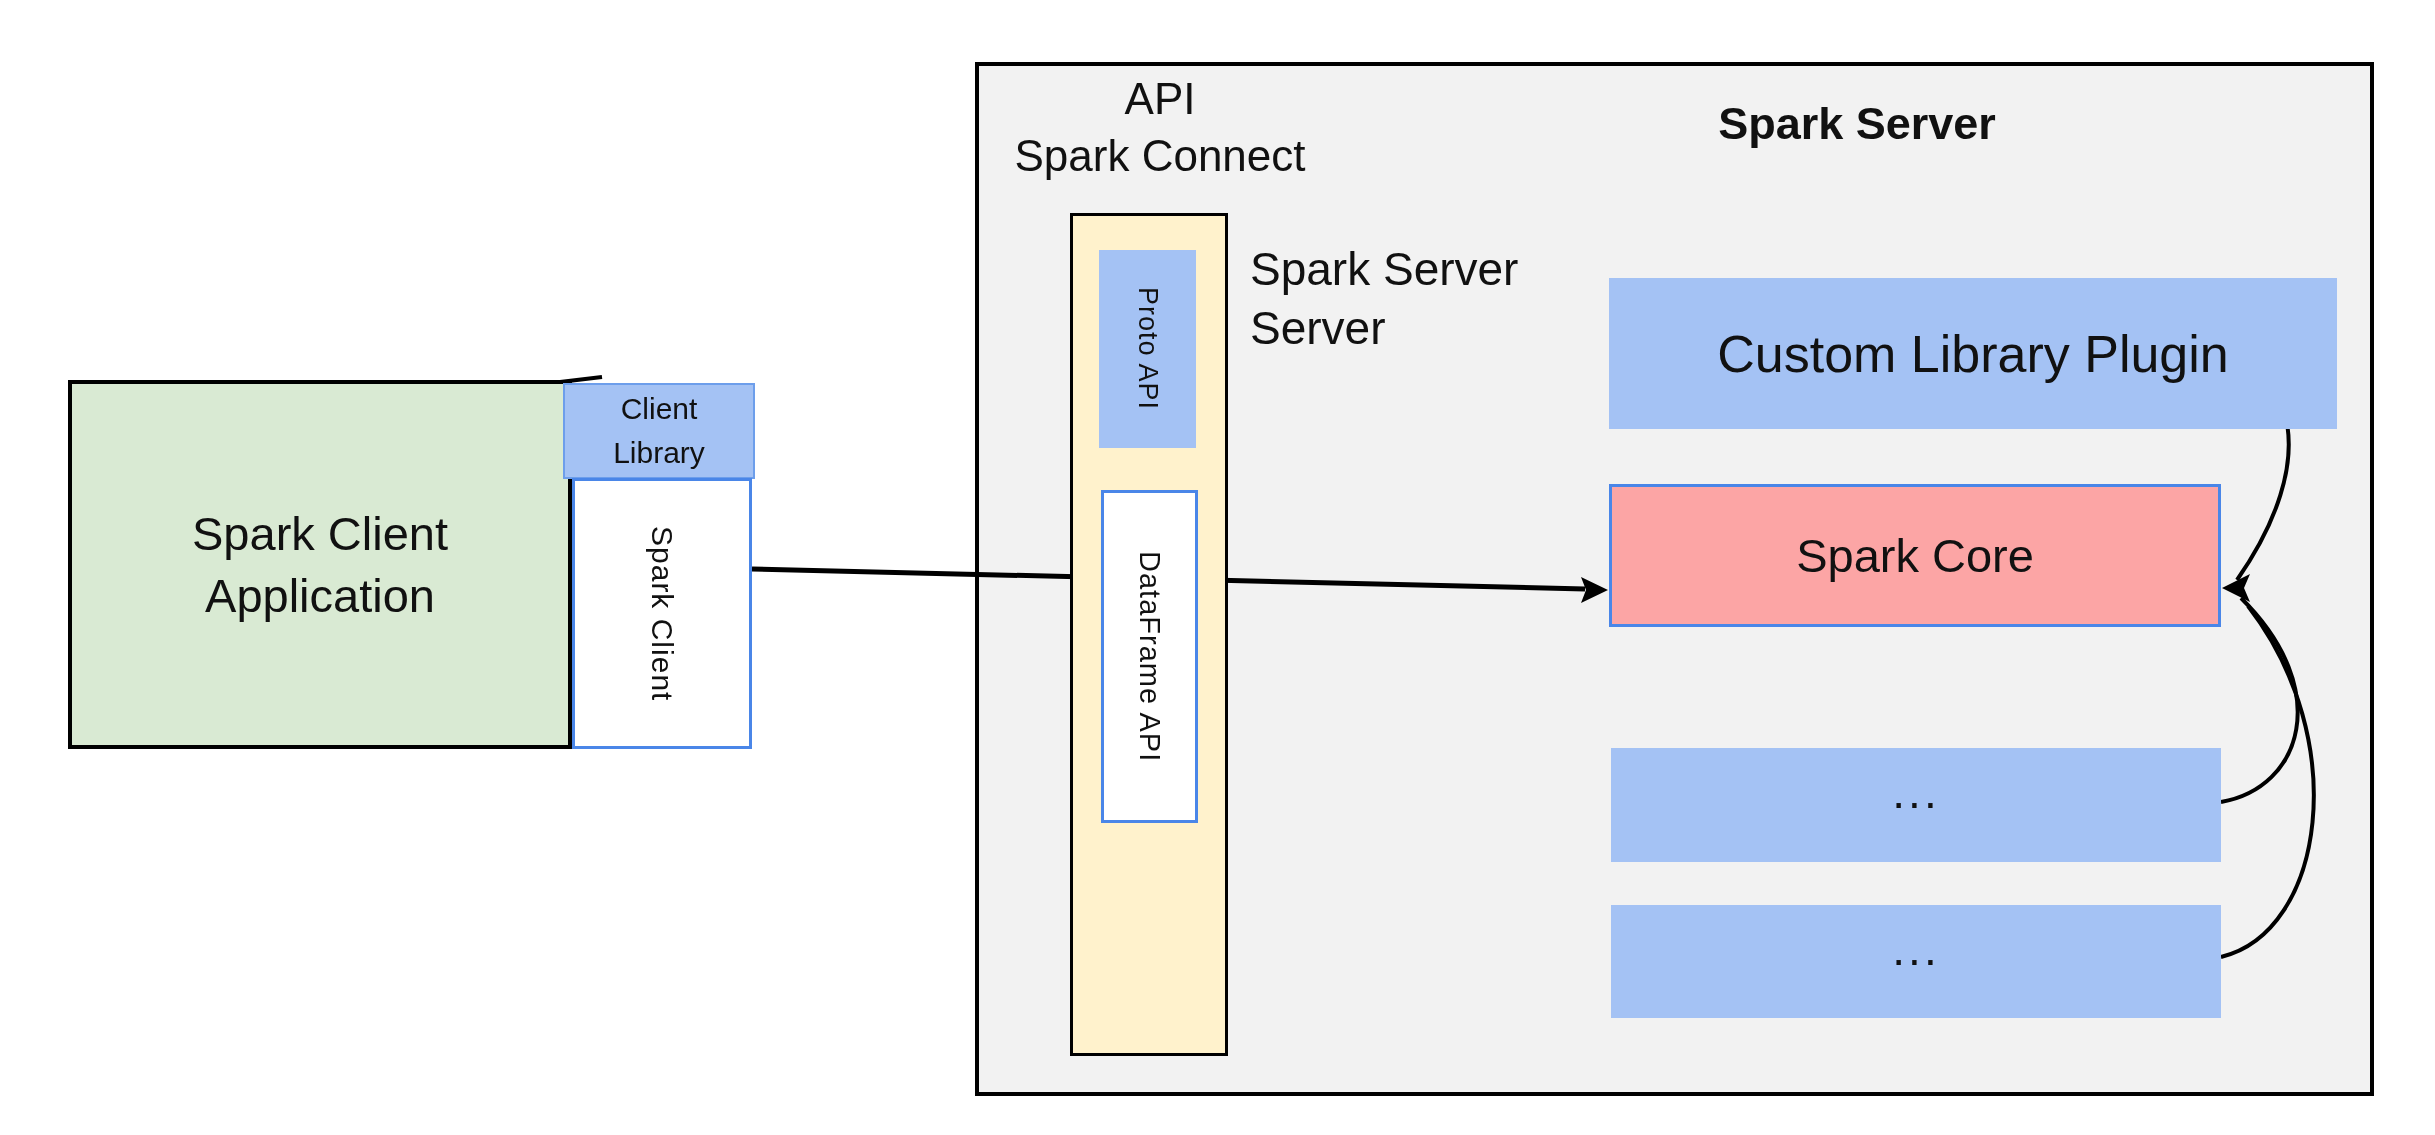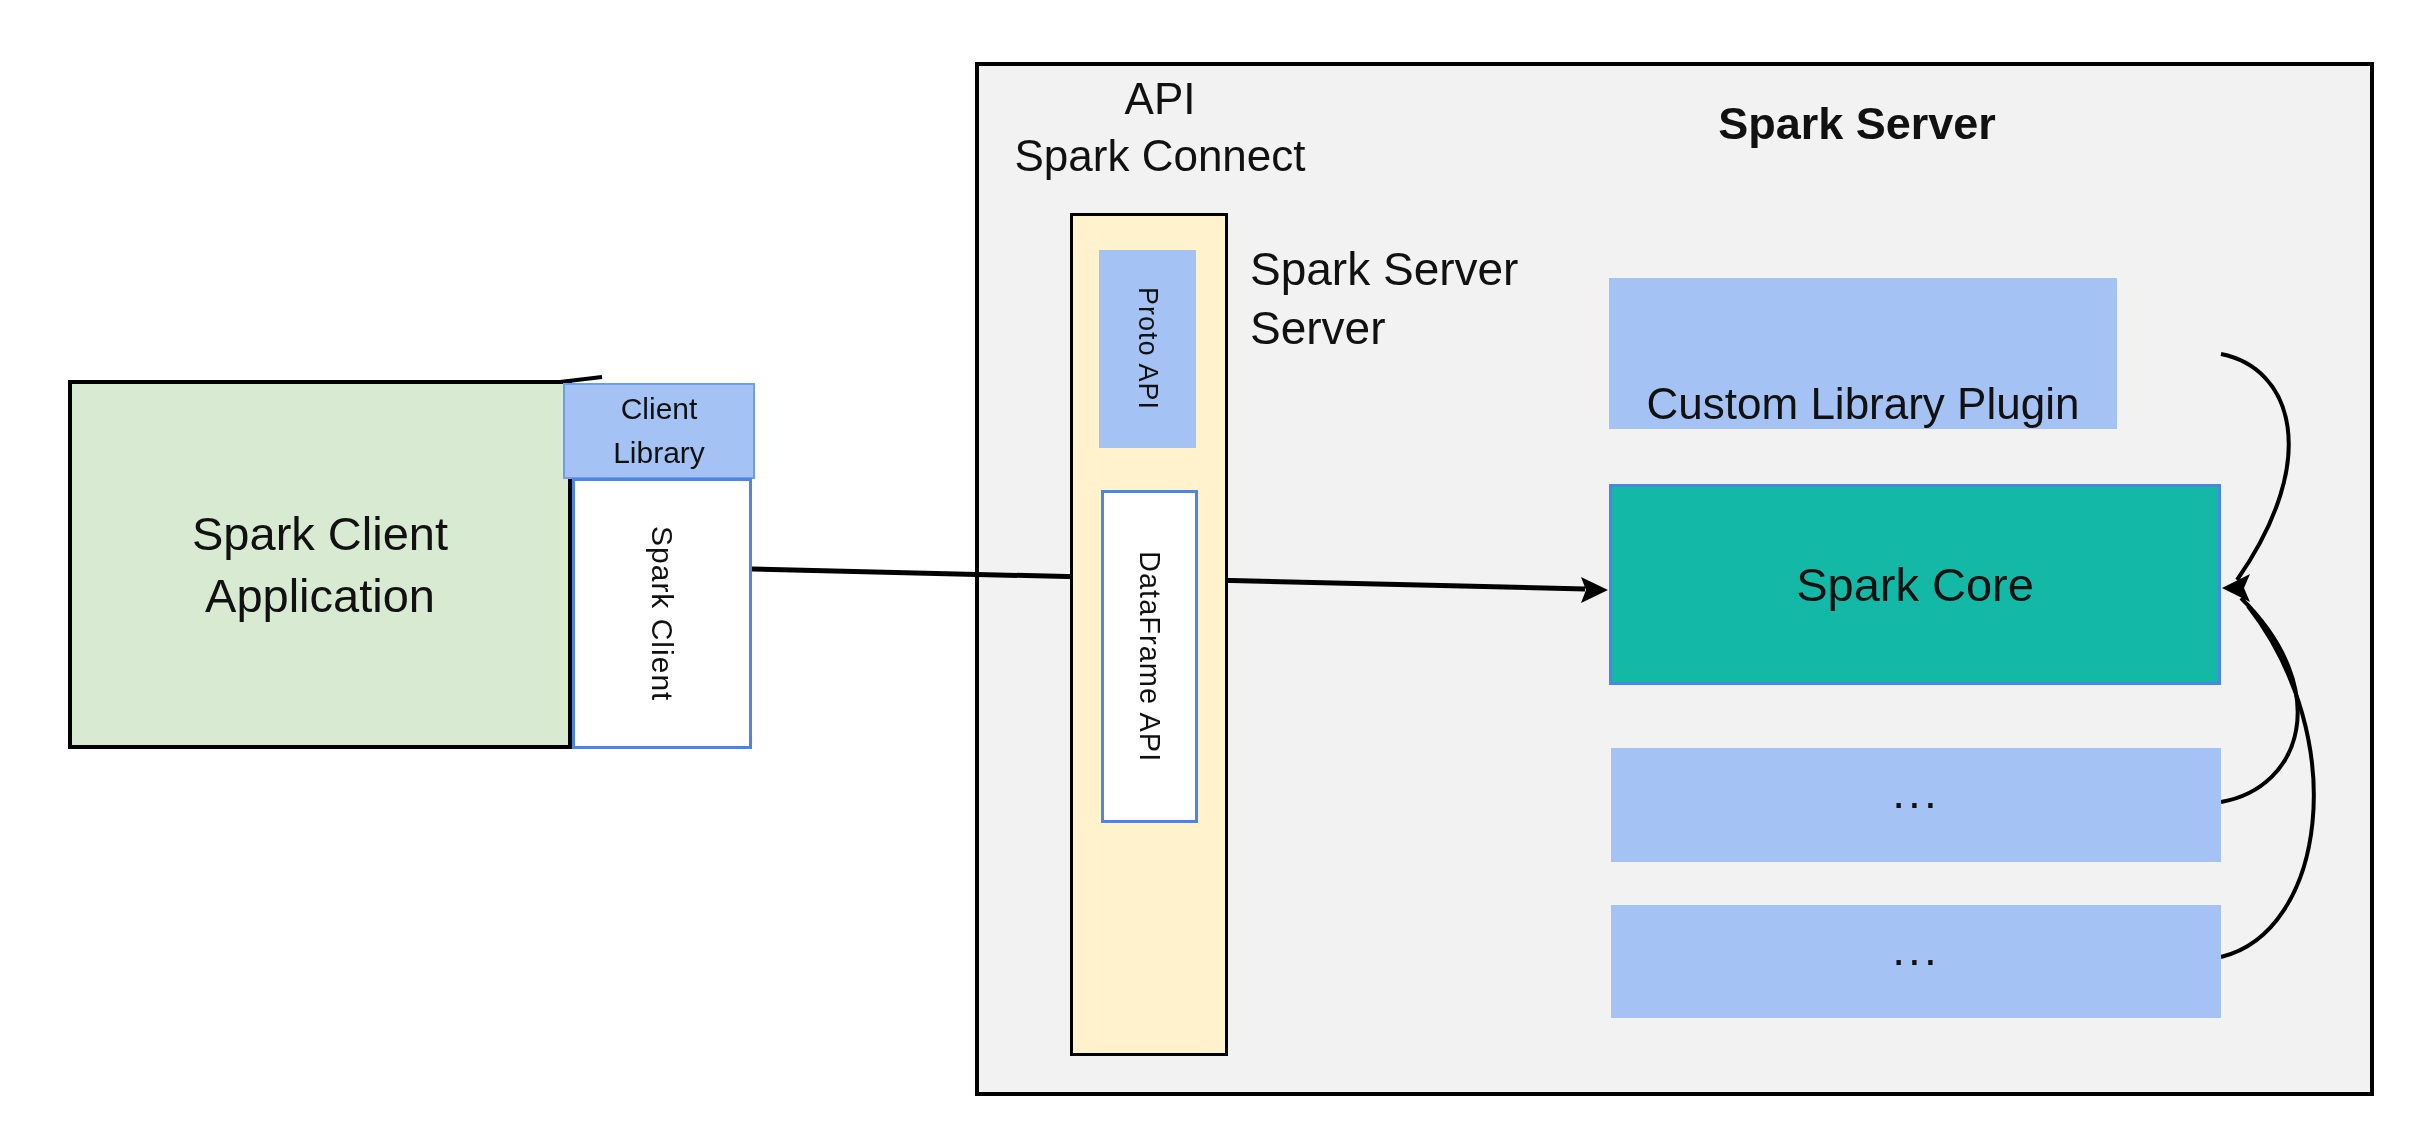--- a/index.html
+++ b/index.html
@@ -32,24 +32,24 @@
            background:var(--blue_fill); border:2px solid var(--pkg_border);
            font-size:30px; line-height:44px; z-index:3;}
   .client-box{left:572px; top:478px; width:180px; height:271px;
               background:#fff; border:3px solid var(--blue_border); z-index:3;}
   .yellow-box{left:1070px; top:213px; width:158px; height:843px;
               background:var(--yellow_fill); border:3px solid #000;}
   .proto-box{left:1099px; top:250px; width:97px; height:198px;
              background:var(--blue_fill); z-index:3;}
   .df-box{left:1101px; top:490px; width:97px; height:333px;
           background:#fff; border:3px solid var(--blue_border); z-index:3;}
-  .plugin-box{left:1609px; top:278px; width:508px; height:151px;
-              background:var(--blue_fill); font-size:44px;align-items:flex-end;}
-  .core-box{left:1609px; top:484px; width:612px; height:201px;
-            background:#14b8a6; border:3px solid var(--blue_border); font-size:47px;}
+  .plugin-box{left:1609px; top:278px; width:728px; height:151px;
+              background:var(--blue_fill); font-size:52px;}
+  .core-box{left:1609px; top:484px; width:612px; height:143px;
+            background:#fca5a5; border:3px solid var(--blue_border); font-size:47px;}
   .dots-box{left:1611px; width:610px; background:var(--blue_fill); font-size:46px;}
   .dots-box .glyph{transform:translateY(-13px); letter-spacing:3px;}
   .dots-1{top:748px; height:114px;}
   .dots-2{top:905px; height:113px;}
 
   
   .lbl{z-index:4;}
   .connect-title{left:975px; top:70px; width:370px; text-align:center;
                  font-size:44px; line-height:57px;}
   .server-title{left:1607px; top:98px; width:500px; text-align:center;

